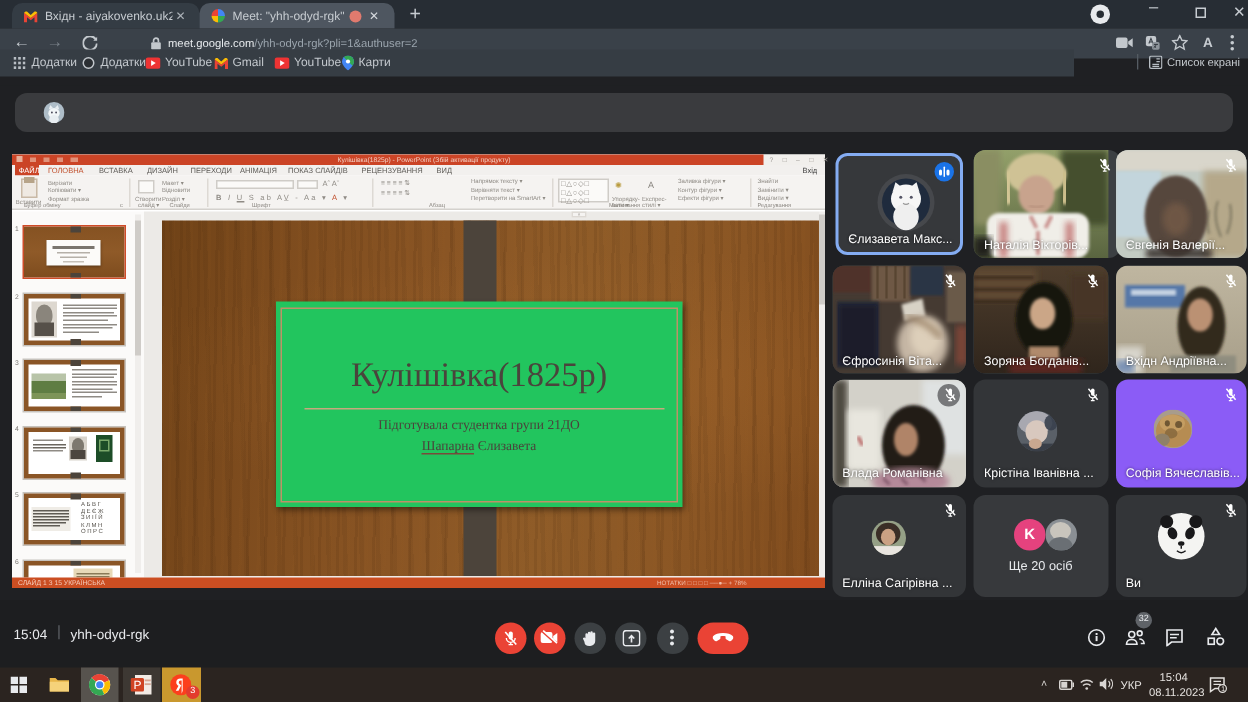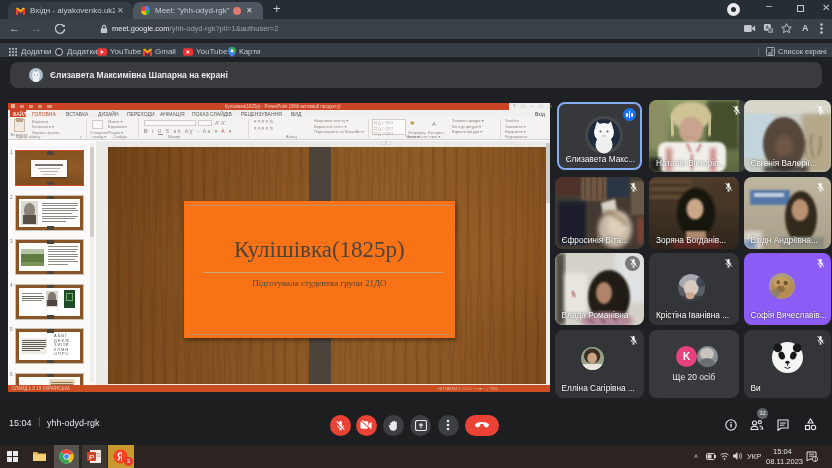--- a/index.html
+++ b/index.html
@@ -6,21 +6,21 @@
   html,body { width:832px; height:468px; overflow:hidden; background:#1f2023; }
   body { font-family:"Liberation Sans", sans-serif; position:relative; }
   .abs { position:absolute; }
   
   #tabbar { left:0; top:0; width:832px; height:19px; background:#272d34; }
   .tab { position:absolute; top:2px; height:17px; border-radius:7px 7px 0 0; display:flex; align-items:center; }
   #tab1 { left:8px; width:125px; background:#343c44; }
   #tab2 { left:133px; width:130px; background:#4e5660; }
   .tabtxt { font-size:8px; color:#c7ccd1; white-space:nowrap; overflow:hidden; }
   #meetbar { left:0; top:19px; width:832px; height:20px; background:#3a4149; }
-  #bookbar { left:0; top:43px; width:832px; height:18px; background:#363d44; }
+  #bookbar { left:0; top:33px; width:716px; height:18px; background:#363d44; }
   .bkitem { position:absolute; top:4px; font-size:8px; color:#c3c8cd; white-space:nowrap; }
   
   #meetpage { left:0; top:57px; width:832px; height:388px; background:#1f2023; }
   #notif { position:absolute; left:10px; top:5px; width:812px; height:26px; background:#3a3b3e; border-radius:8px; }
   #notif span { position:absolute; left:40px; top:8px; font-size:8.5px; color:#e8eaed; font-weight:bold; }
   
   #share { position:absolute; left:8px; top:45.5px; width:542px; height:289.5px; background:#fff; }
   #woodmain {
     background:
       repeating-linear-gradient(91deg, rgba(66,34,8,0.12) 0 2px, rgba(0,0,0,0) 2px 7px, rgba(150,92,34,0.09) 7px 9px, rgba(0,0,0,0) 9px 12px),
@@ -147,21 +147,20 @@
   <div id="notif">
       <svg style="position:absolute;left:19px;top:6px" width="14" height="14" viewBox="0 0 14 14">
         <circle cx="7" cy="7" r="7" fill="#aebdc8"></circle>
         <path d="M3.5 5 4.5 2l2 2.2z" fill="#e8eef2"></path>
         <path d="M10.5 5 9.5 2l-2 2.2z" fill="#e8eef2"></path>
         <ellipse cx="7" cy="7.5" rx="3.8" ry="3.5" fill="#f2f6f8"></ellipse>
         <circle cx="5.6" cy="7" r="0.6" fill="#445"></circle>
         <circle cx="8.4" cy="7" r="0.6" fill="#445"></circle>
         <ellipse cx="7" cy="11.5" rx="3.2" ry="2.8" fill="#e8eef2"></ellipse>
       </svg>
-      <span>Єлизавета Максимівна Шапарна на екрані</span>
     </div>
   <div id="share">
 
     <div class="abs" style="left:0;top:0;width:542px;height:7.5px;background:#f1efec">
       <div class="abs" style="left:0;top:0;width:501px;height:7.5px;background:#cb4426"></div>
       <div class="abs" style="left:3px;top:1.5px;width:4px;height:4px;background:#e8b09a"></div>
       <div class="abs" style="left:12px;top:2px;width:4px;height:3.5px;background:#e0927a"></div>
       <div class="abs" style="left:21px;top:2px;width:4px;height:3.5px;background:#e0927a"></div>
       <div class="abs" style="left:30px;top:2px;width:4px;height:3.5px;background:#e0927a"></div>
       <div class="abs" style="left:39px;top:2px;width:5px;height:3.5px;background:#e0927a"></div>
@@ -327,25 +326,26 @@
 
       </div>
     </div>
 
     <div class="abs" style="left:88px;top:38.5px;width:449.5px;height:243.5px;background:#eceae7"></div>
     <div class="abs" style="left:373px;top:38.5px;width:10px;height:4px;background:#f5f3f1;border:1px solid #ddd9d4;font-size:3px;color:#8a8680;text-align:center;line-height:2.5px">˄</div>
 
     <div class="abs" id="slide" style="left:99.5px;top:44.5px;width:438px;height:237px;">
       <div class="abs" id="woodmain" style="left:0;top:0;width:100%;height:100%;"></div>
       <div class="abs" style="left:201.5px;top:0;width:22px;height:100%;background:#4c443b"></div>
-      <div class="abs" id="card" style="left:76px;top:54.2px;width:271.8px;height:137.3px;background:#f97316;box-shadow:1px 2px 4px rgba(0,0,0,0.45)">
+      <div class="abs" id="card" style="left:76px;top:54.2px;width:271.8px;height:137.3px;background:#22c55e;box-shadow:1px 2px 4px rgba(0,0,0,0.45)">
         <div class="abs" style="left:3.5px;top:3.5px;right:3.5px;bottom:3.5px;border:1px solid #bd9268"></div>
         <div class="abs" style="left:0;top:36px;width:100%;text-align:center;font-family:'Liberation Serif',serif;font-size:23px;color:#4a443c">Кулішівка(1825р)</div>
         <div class="abs" style="left:19px;top:70.5px;width:240px;height:1px;background:#c8a87e"></div>
         <div class="abs" style="left:0;top:77px;width:100%;text-align:center;font-family:'Liberation Serif',serif;font-size:9px;color:#4a443c">Підготувала студентка групи 21ДО</div>
+        <div class="abs" style="left:0;top:90.5px;width:100%;text-align:center;font-family:'Liberation Serif',serif;font-size:9px;color:#4a443c"><span style="border-bottom:1px solid #7a4a3a">Шапарна</span> Єлизавета</div>
       </div>
     </div>
 
     <div class="abs" style="left:537.5px;top:38.5px;width:4.5px;height:243.5px;background:#f0eeec">
       <div class="abs" style="left:0.5px;top:2px;width:3.5px;height:60px;background:#cfccc8"></div>
     </div>
 
     <div class="abs" style="left:0;top:282px;width:542px;height:7.5px;background:#cb4e22">
       <span class="abs" style="left:4px;top:1px;font-size:4.5px;color:#f3c9b8;white-space:nowrap">СЛАЙД 1 З 15    УКРАЇНСЬКА</span>
       <span class="abs" style="left:430px;top:1.5px;font-size:4.2px;color:#eebda9;white-space:nowrap">НОТАТКИ  □ □ □ □ ──●─ + 78%</span>

